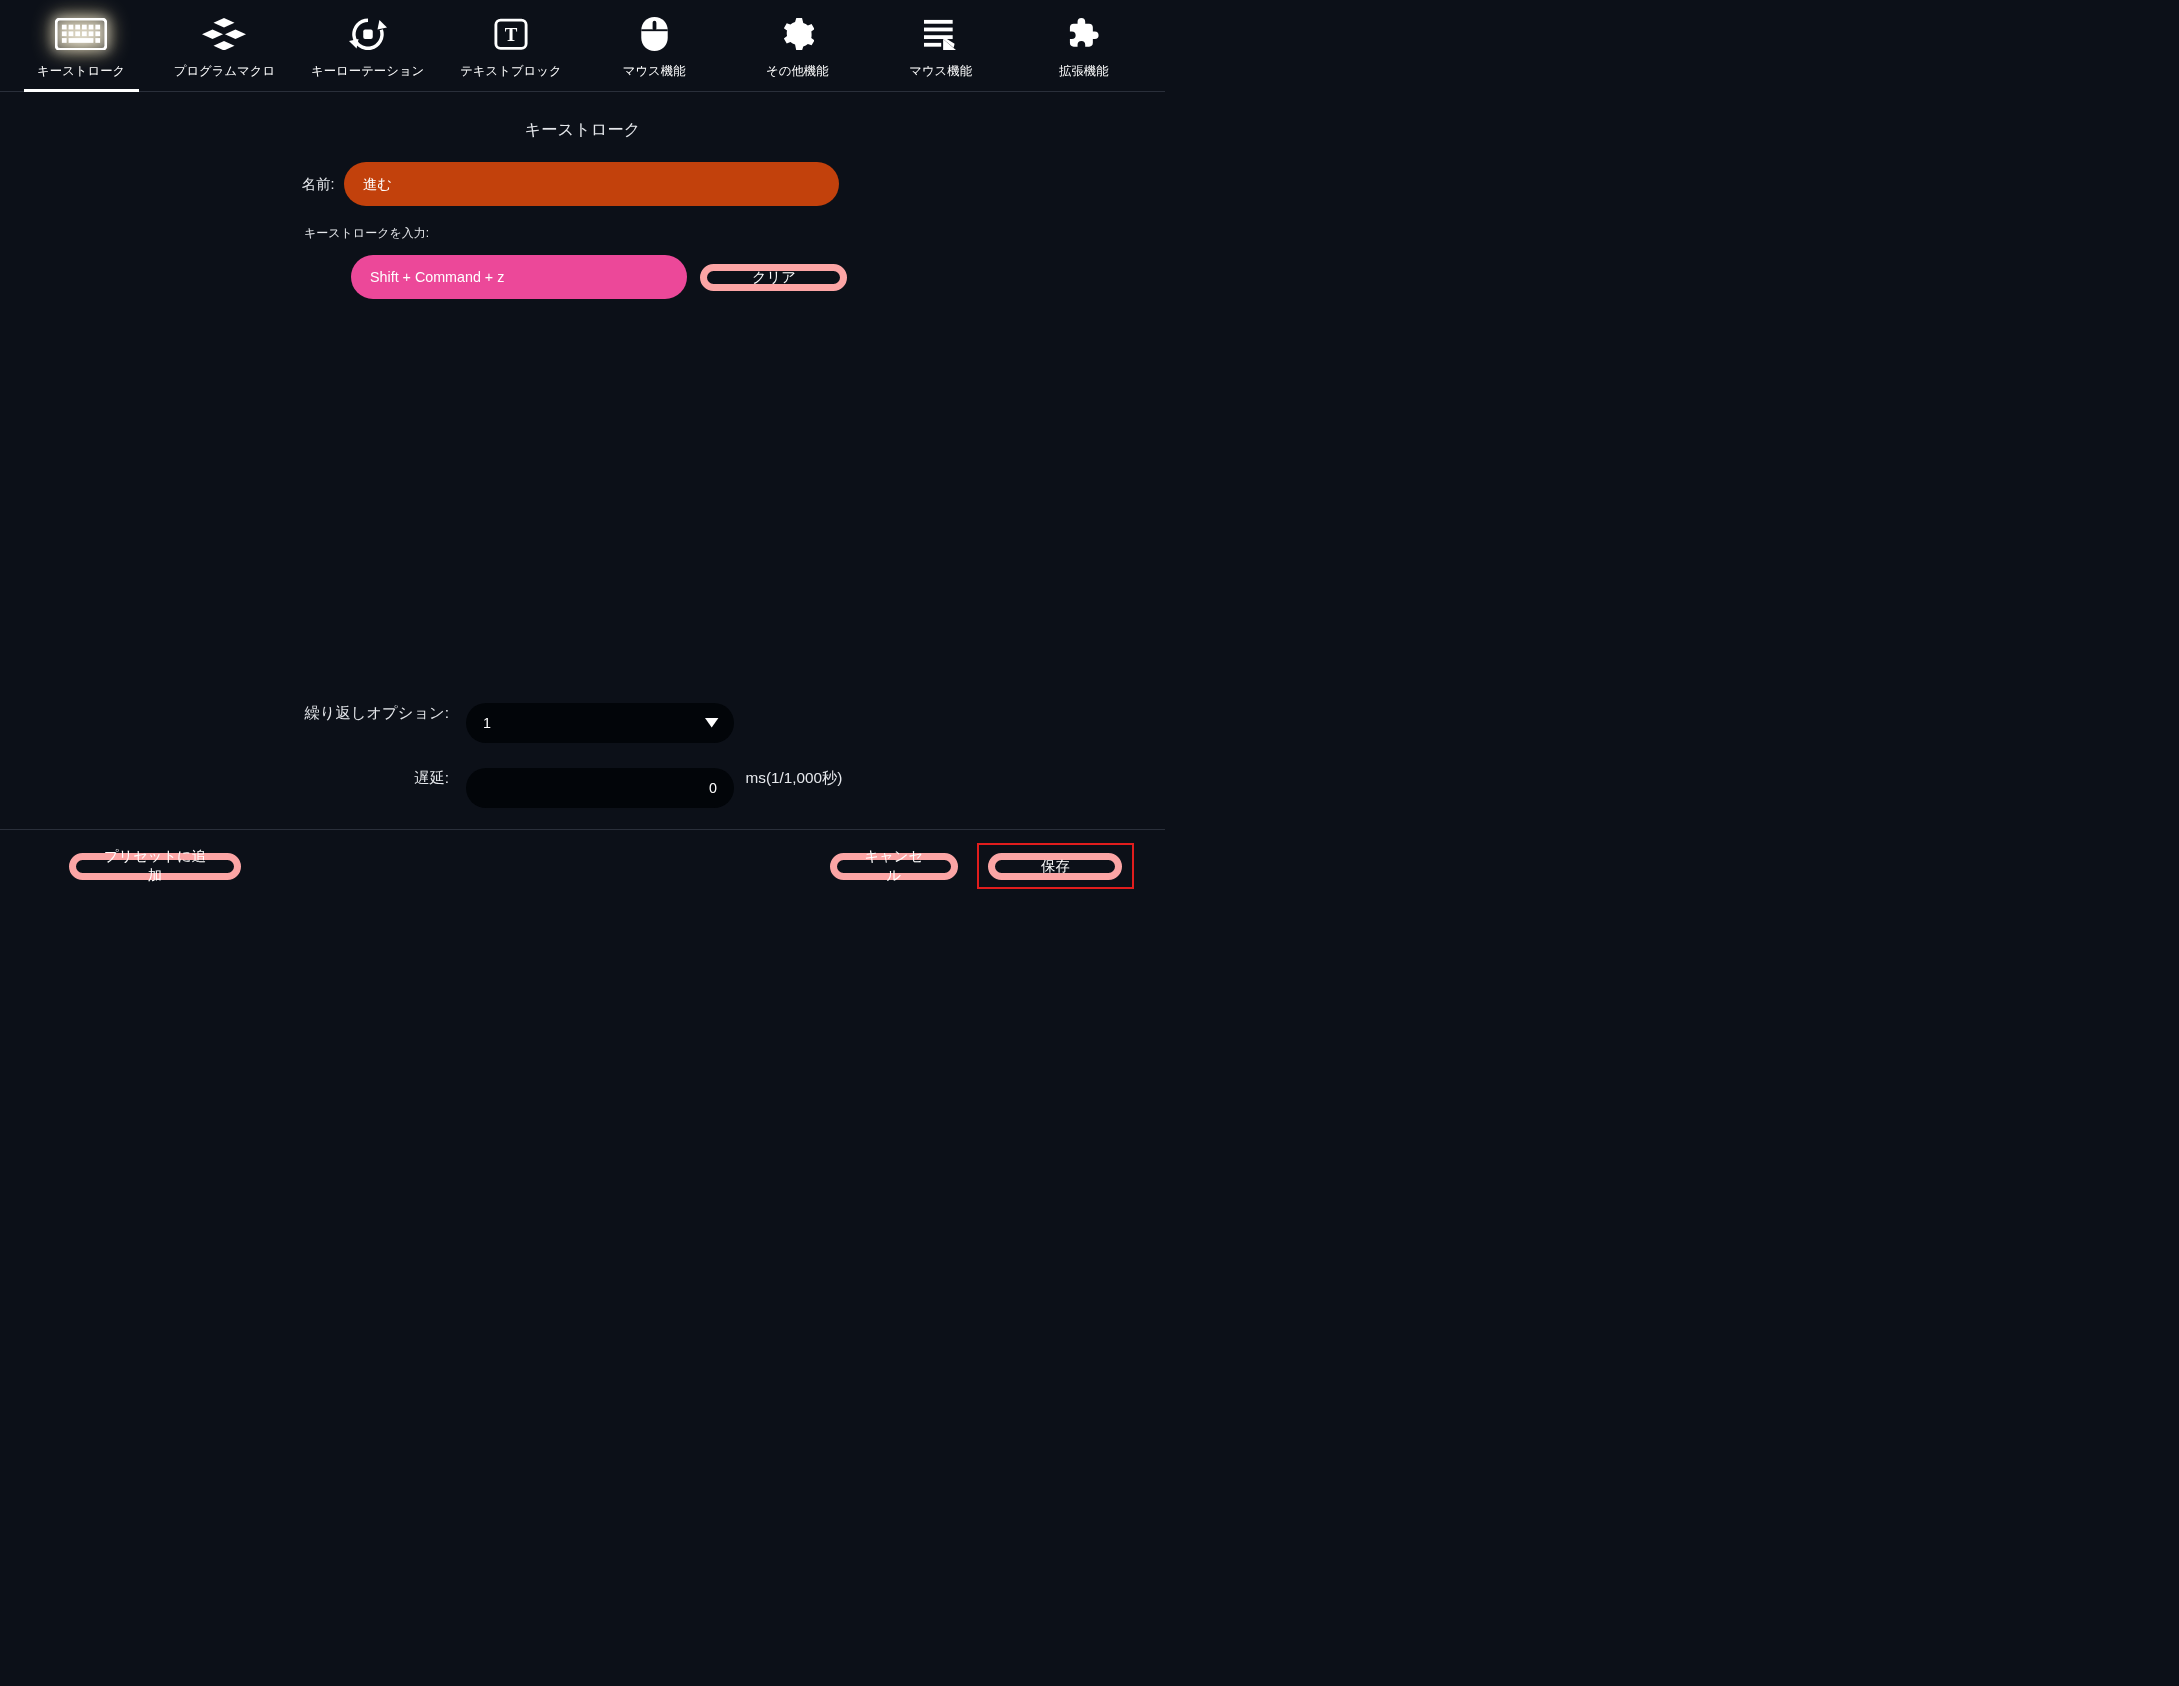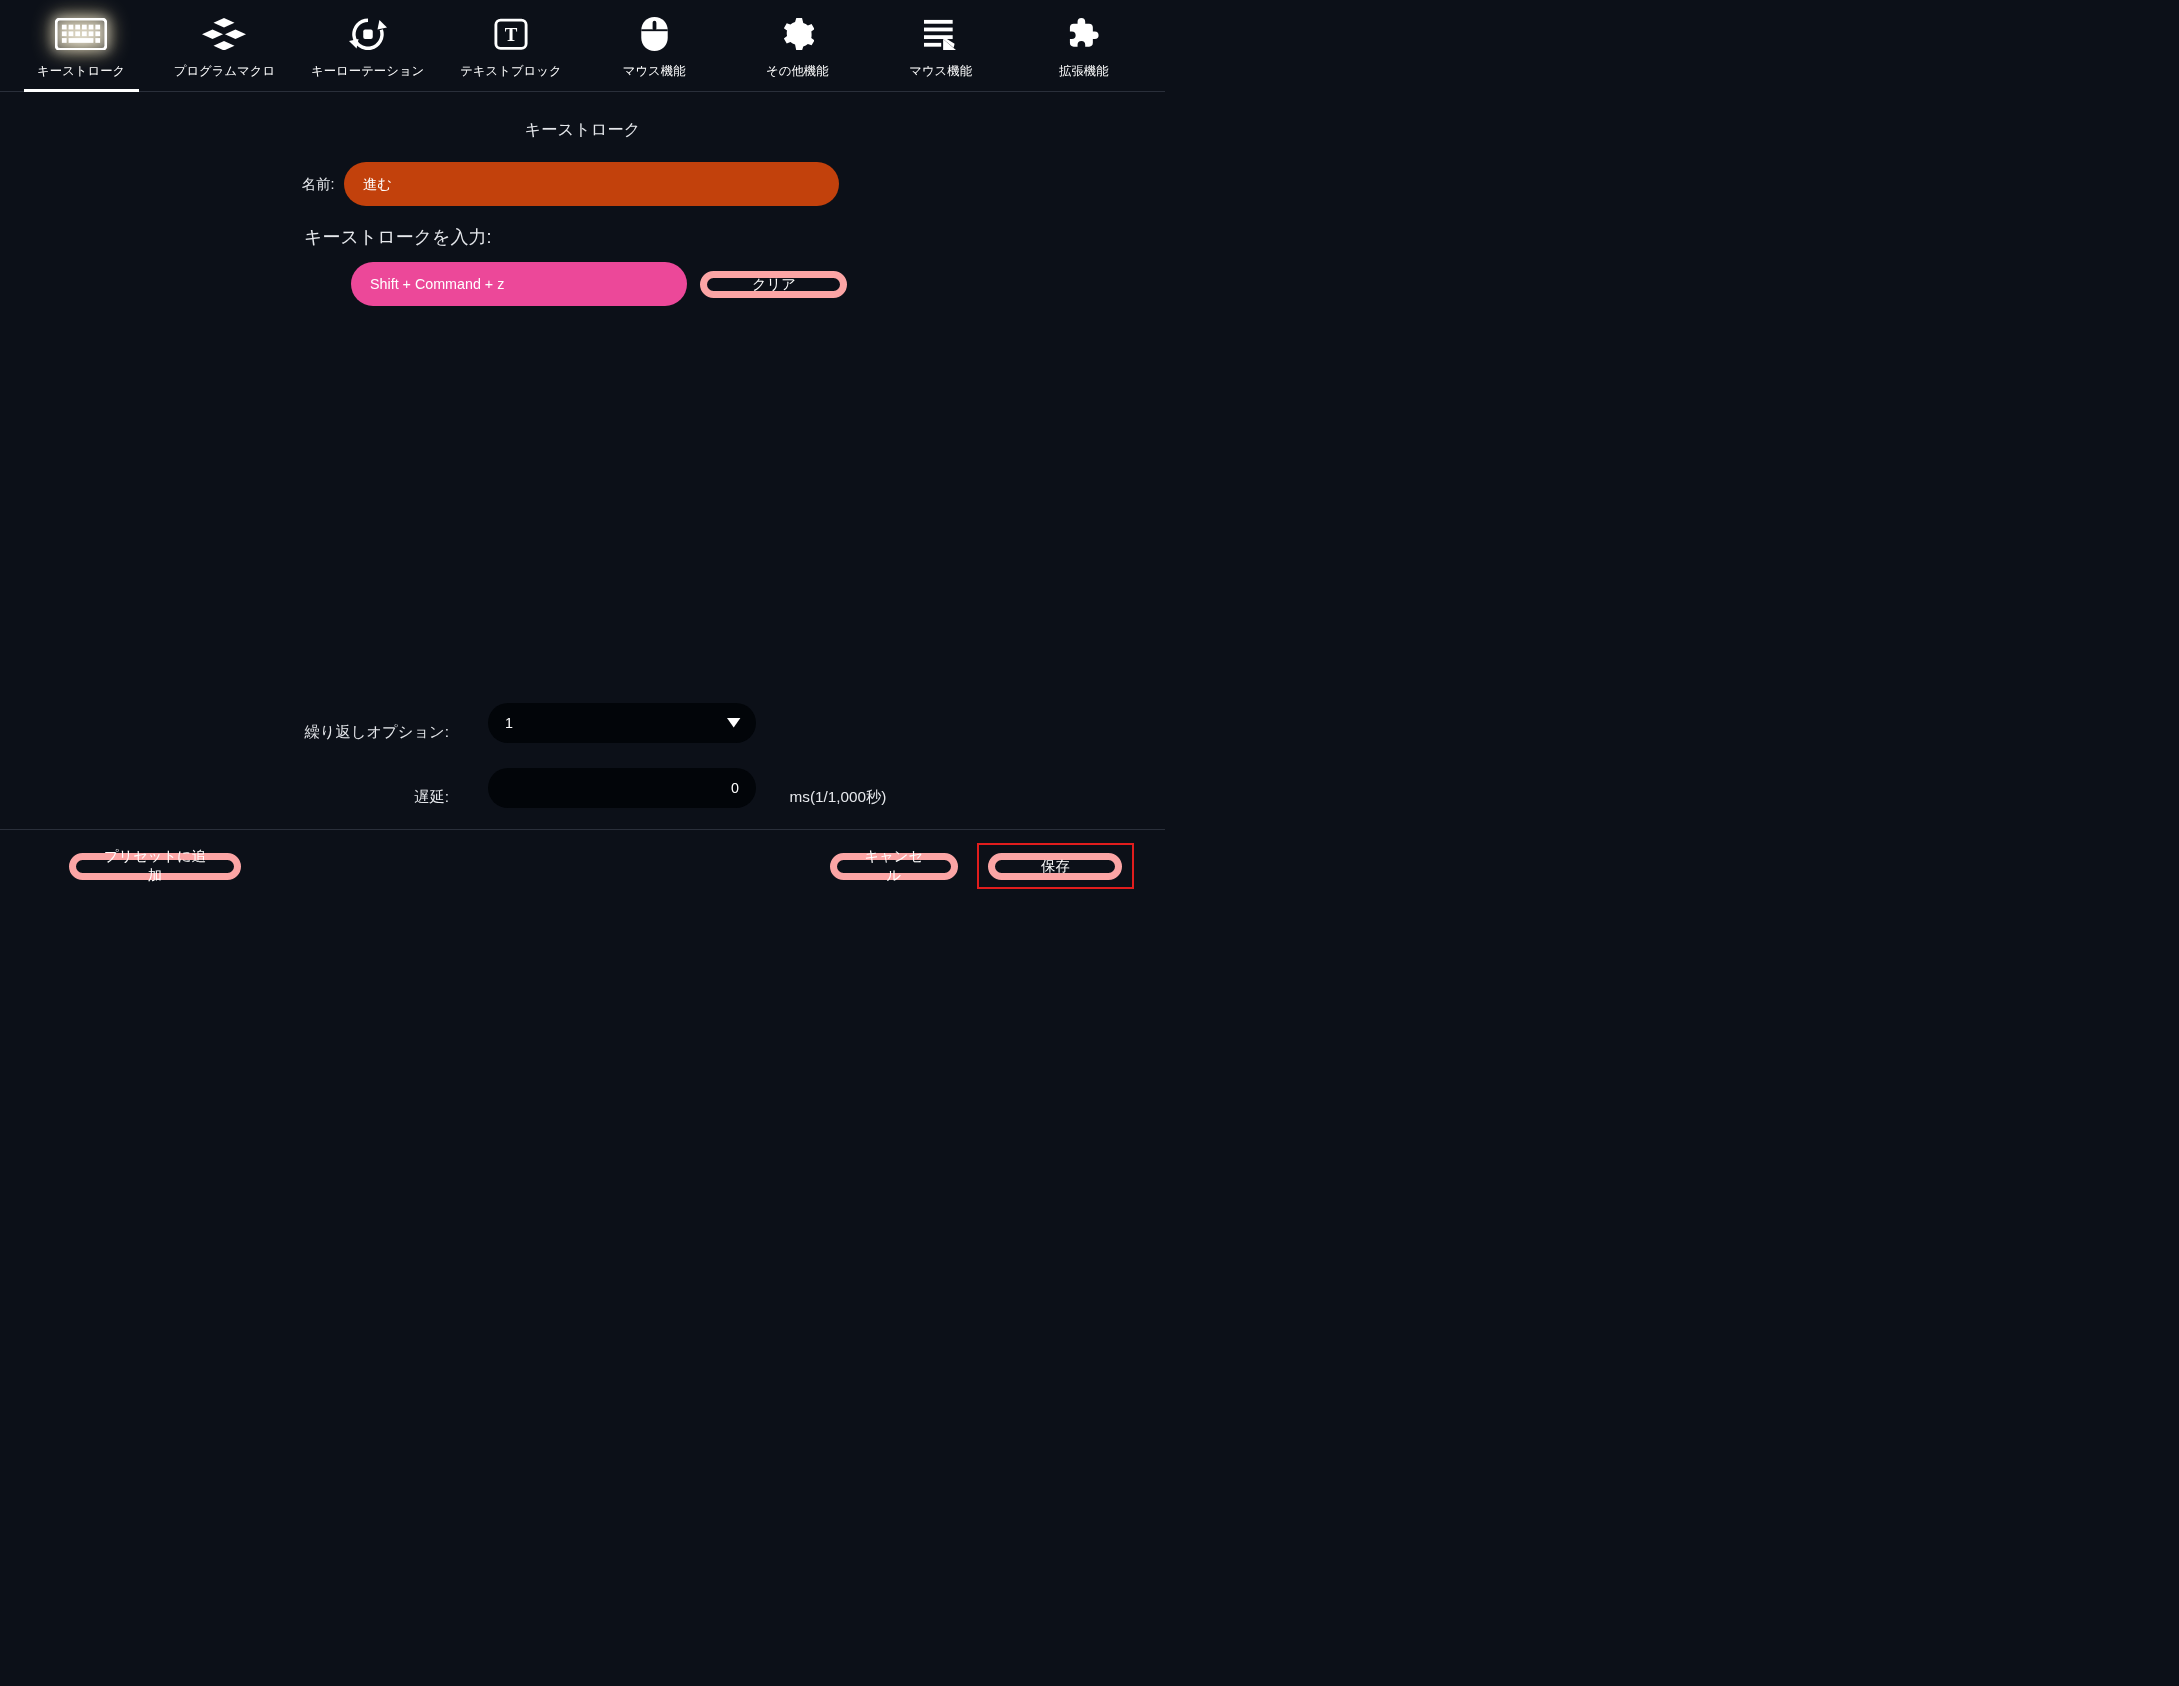--- a/index.html
+++ b/index.html
@@ -97,21 +97,21 @@
     height: 44px;
     color: #ffffff;
     padding: 0 19px;
     font-size: 14.3px;
     outline: none;
   }
   .name-input { width: 495px; }
 
   .sub-label {
     margin-left: 304px;
-    font-size: 18px;
+    font-size: 12px;
     color: #e6e8ec;
     margin-bottom: 13.4px;
   }
 
   .keystroke-row {
     display: flex;
     align-items: center;
     gap: 13.4px;
     margin-left: 351px;
   }
@@ -142,23 +142,22 @@
   .btn-clear { width: 147px; }
 
   
   .lower-block {
     position: absolute;
     left: 0; right: 0;
     bottom: 7.6px;
   }
   .lower-row {
     display: flex;
-    align-items: flex-end;
+    align-items: flex-start;
     margin-bottom: 25px;
-    gap: 22px;
   }
   .lower-label {
     width: 466px;
     text-align: right;
     padding-right: 17px;
     font-size: 15.3px;
     color: #e6e8ec;
   }
   .select-wrap {
     position: relative;

